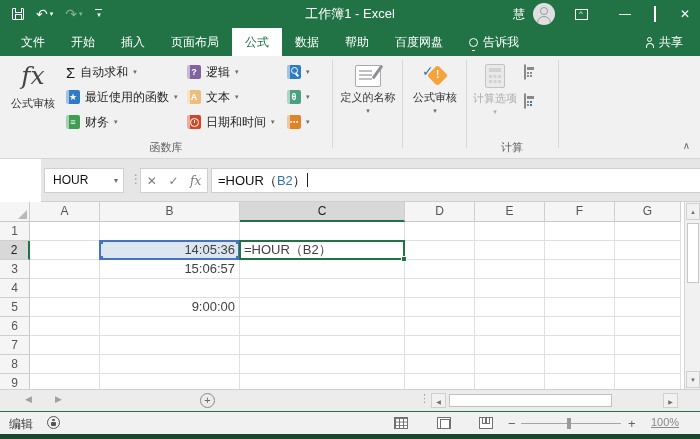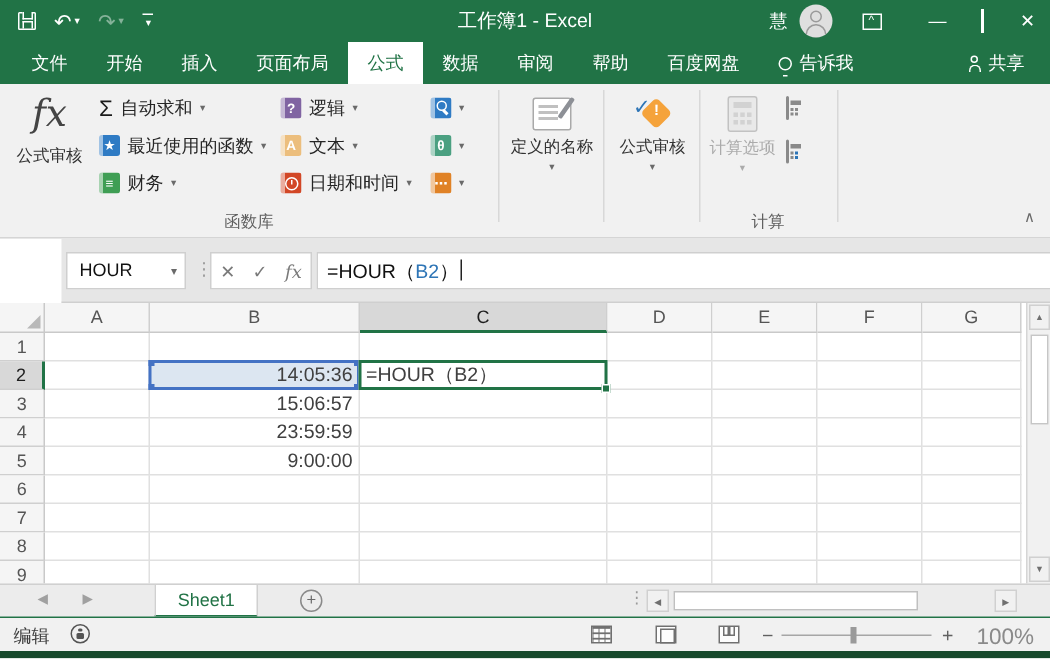--- a/index.html
+++ b/index.html
@@ -130,21 +130,21 @@
   .view-normal { left:394px; background-image:linear-gradient(#707070 1px, transparent 1px),linear-gradient(90deg,#707070 1px, transparent 1px); background-size:4px 3.6px; }
   .view-layout { left:437px; }
   .view-layout:before { content:""; position:absolute; left:2px; top:1px; width:8px; height:8px; border:1px solid #707070; }
   .view-break { left:479px; }
   .view-break:before { content:""; position:absolute; left:2px; top:0; width:3px; height:5px; border:1px solid #707070; border-top:none; }
   .view-break:after { content:""; position:absolute; right:2px; top:0; width:3px; height:5px; border:1px solid #707070; border-top:none; }
   .zoom-minus { position:absolute; left:508px; top:4px; color:#606060; font-size:13px; }
   .zoom-track { position:absolute; left:521px; top:11px; width:100px; height:1px; background:#a6a6a6; }
   .zoom-thumb { position:absolute; left:567px; top:6px; width:4px; height:11px; background:#9a9a9a; }
   .zoom-plus { position:absolute; left:628px; top:4px; color:#606060; font-size:13px; }
-  .zoom-pct { position:absolute; left:651px; top:4px; color:#8a8a8a; font-size:15px; }
+  .zoom-pct { position:absolute; left:651px; top:4px; color:#8a8a8a; font-size:11px;text-decoration:underline; }
 
   .bottomstrip { position:absolute; left:0; top:434px; width:700px; height:5px; background:#17492c; }
 </style>
 </head>
 <body>
 
 <div class="app">
 
   <div class="titlebar">
     <div class="qa">
@@ -191,23 +191,20 @@
         <span>插入</span>
       </div>
       <div class="rtab">
         <span>页面布局</span>
       </div>
       <div class="rtab active">
         <span>公式</span>
       </div>
       <div class="rtab">
         <span>数据</span>
-      </div>
-      <div class="rtab">
-        <span>审阅</span>
       </div>
       <div class="rtab">
         <span>帮助</span>
       </div>
       <div class="rtab">
         <span>百度网盘</span>
       </div>
       <div class="rtab">
         <span class="bulb-icon"></span>
         <span>告诉我</span>
@@ -401,38 +398,36 @@
       <div class="gcell" style="left: 545px; top: 172px; width: 70px; height: 19px;"></div>
       <div class="gcell" style="left: 615px; top: 172px; width: 66px; height: 19px;"></div>
       <div class="refbox" style="left: 99px; top: 38px; width: 141px; height: 20px;">
         <span class="h" style="left: -2px; top: -2px;"></span>
         <span class="h" style="right: -2px; top: -2px;"></span>
         <span class="h" style="left: -2px; bottom: -2px;"></span>
         <span class="h" style="right: -2px; bottom: -2px;"></span>
       </div>
       <div class="cellval right" style="left: 100px; top: 39px; width: 140px; height: 19px;">14:05:36</div>
       <div class="cellval right" style="left: 100px; top: 58px; width: 140px; height: 19px;">15:06:57</div>
-      <div class="cellval right" style="left: 100px; top: 77px; width: 140px; height: 19px;">23:59:59</div>
       <div class="cellval right" style="left: 100px; top: 96px; width: 140px; height: 19px;">9:00:00</div>
       <div class="editbox" style="left: 239px; top: 38px; width: 166px; height: 20px;">
         <span class="fill"></span>
       </div>
       <div class="cellval left" style="left: 240px; top: 39px; width: 165px; height: 19px;">=HOUR（B2）</div>
     </div>
 
   <div class="vscroll">
     <div class="sbtn" style="top:1px;">▲</div>
     <div class="vthumb"></div>
     <div class="sbtn" style="bottom:1px;">▼</div>
   </div>
 
   <div class="sheetbar">
     <span class="nav-arrow" style="left:25px;">◀</span>
     <span class="nav-arrow" style="left:55px;">▶</span>
-    <div class="sheettab">Sheet1</div>
     <div class="addsheet">+</div>
     <span class="sdots">⋮</span>
     <div class="sbtn hscroll-left" style="width:15px;">◀</div>
     <div class="hthumb"></div>
     <div class="sbtn hscroll-right" style="width:15px;">▶</div>
   </div>
 
   <div class="statusbar">
     <span class="st-mode">编辑</span>
     <span class="acc-icon"></span>

